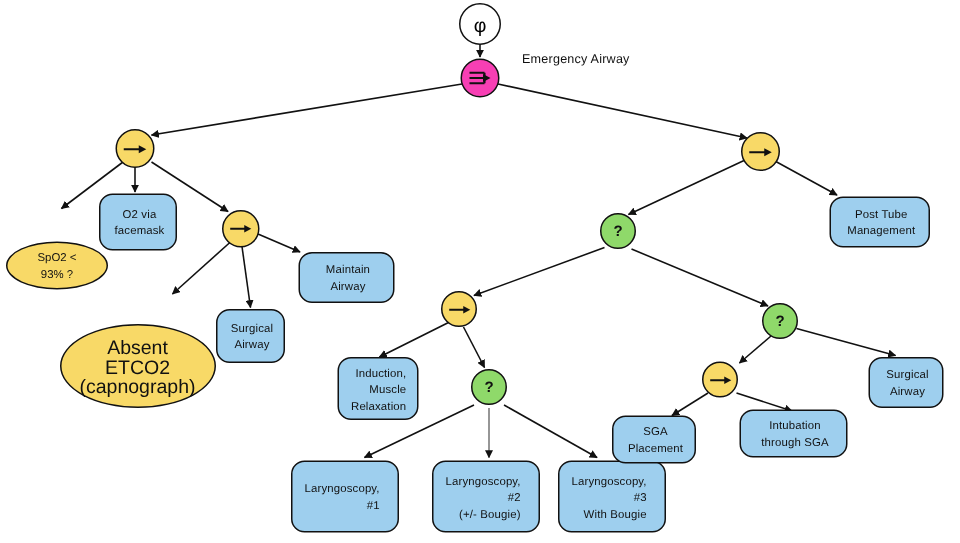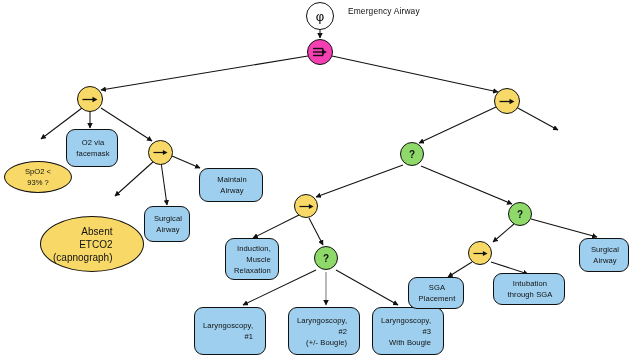--- a/index.html
+++ b/index.html
@@ -50,41 +50,42 @@
     font-size:7.6px;
     line-height:11px;
     color:#111111;
     padding:4px 6px;
     align-items:center;
     justify-content:center;
     text-align:center;
     white-space:pre-line;
     margin-top:27px;
   }
-  .ellipse.big{ font-size:10px; line-height:13px; text-align:right; justify-content:flex-start;padding-left:12px;}
+  .ellipse.big{ font-size:13px; line-height:13px; text-align:center; justify-content:flex-start;padding-left:12px;}
   
   .circ{
     border-radius:50%;
     border:1.5px solid #111111;
     align-items:center;
     justify-content:center;
     box-sizing:border-box;
   }
   .circ.start{ background:#ffffff; font-size:13px; line-height:1; }
   .circ.fork{ background:#f73fb4; }
   .circ.action{ background:#f8d967; }
   .circ.decision{ background:#8fd96a; font-weight:bold; font-size:10px; color:#111; }
   .circ svg{ display:block; }
   
   .caption{
     position:absolute;
     font-size:8.4px;
     color:#111111;
     letter-spacing:.15px;
     white-space:nowrap;
+    margin-top:28px;
   }
 </style>
 </head>
 <body>
 
 <div id="canvas">
 
   <svg id="edges" viewBox="0 0 640 362" width="640" height="362">
     <defs>
       <marker id="ah" viewBox="0 0 10 10" refX="9" refY="5" markerWidth="5.2" markerHeight="5.2" orient="auto-start-reverse">
@@ -185,20 +186,24 @@
   <div class="node box center" style="left:144px;top:206px;width:46px;height:36px;">
     <span>Surgical
 Airway</span>
   </div>
 
   <div class="node box center" style="left:199px;top:168px;width:64px;height:34px;">
     <span>Maintain
 Airway</span>
   </div>
 
+  <div class="node box center" style="left:553px;top:131px;width:67px;height:34px;">
+    <span>Post Tube
+Management</span>
+  </div>
 
   <div class="node circ decision" style="left:400px;top:142px;width:24px;height:24px;">
     <span>?</span>
   </div>
 
   <div class="node circ action" style="left:294px;top:194px;width:24px;height:24px;">
     <svg width="15" height="9" viewBox="0 0 16 9">
       <line x1="0.5" y1="4.5" x2="12" y2="4.5" stroke="#111111" stroke-width="1.3"></line>
       <path d="M10.5 1.8 L15.5 4.5 L10.5 7.2 z" fill="#111111"></path>
     </svg>

